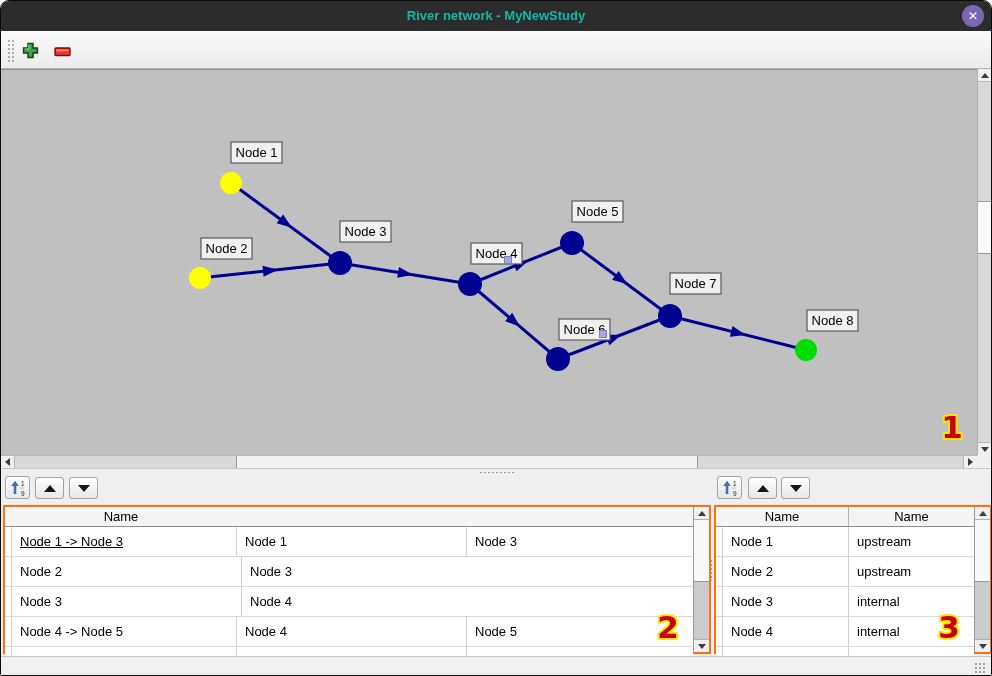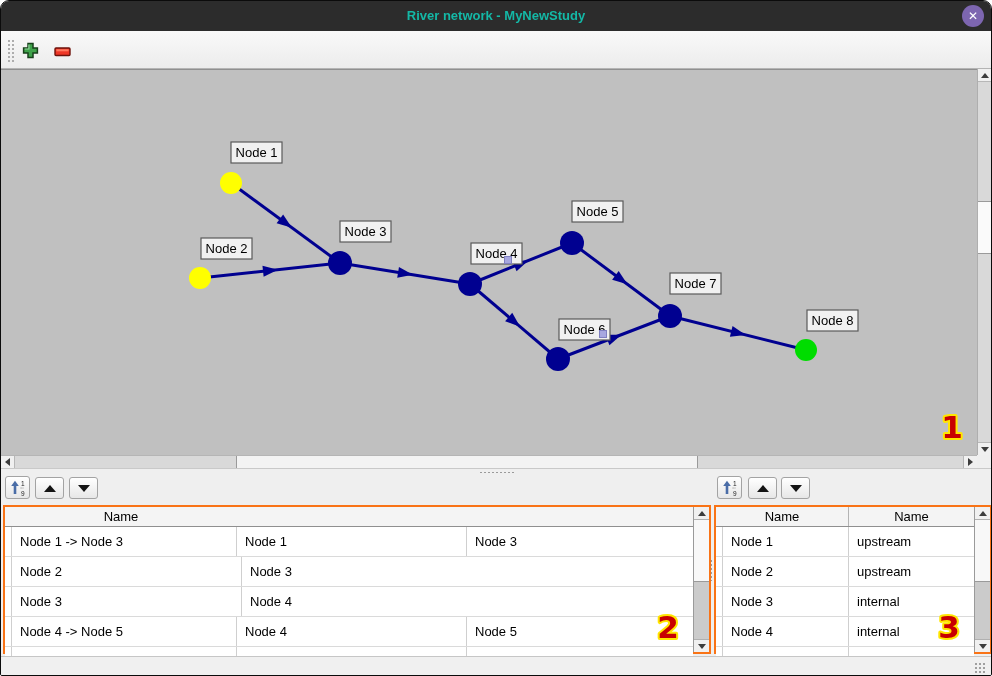--- a/index.html
+++ b/index.html
@@ -242,21 +242,21 @@
         <div class="tri tri-down"></div>
       </button>
 
     <div class="tbl" id="edges-table" style="left:2px;top:30px;width:708px;height:149px;">
       <div class="tbl-head">
           <div class="th" style="width: 232px;">Name</div>
         </div>
       <div class="tbl-body">
           <div class="tr">
             <div class="td stub"></div>
-            <div class="td" style="width: 225px;">Node 1 -&gt; Node 3</div>
+            <div class="td" style="width: 225px; text-decoration: underline;">Node 1 -&gt; Node 3</div>
             <div class="td" style="width: 230px;">Node 1</div>
             <div class="td" style="flex: 1 1 0%;">Node 3</div>
           </div>
           <div class="tr">
             <div class="td stub"></div>
             <div class="td" style="width: 230px;">Node 2</div>
             <div class="td" style="flex: 1 1 0%;">Node 3</div>
           </div>
           <div class="tr">
             <div class="td stub"></div>

